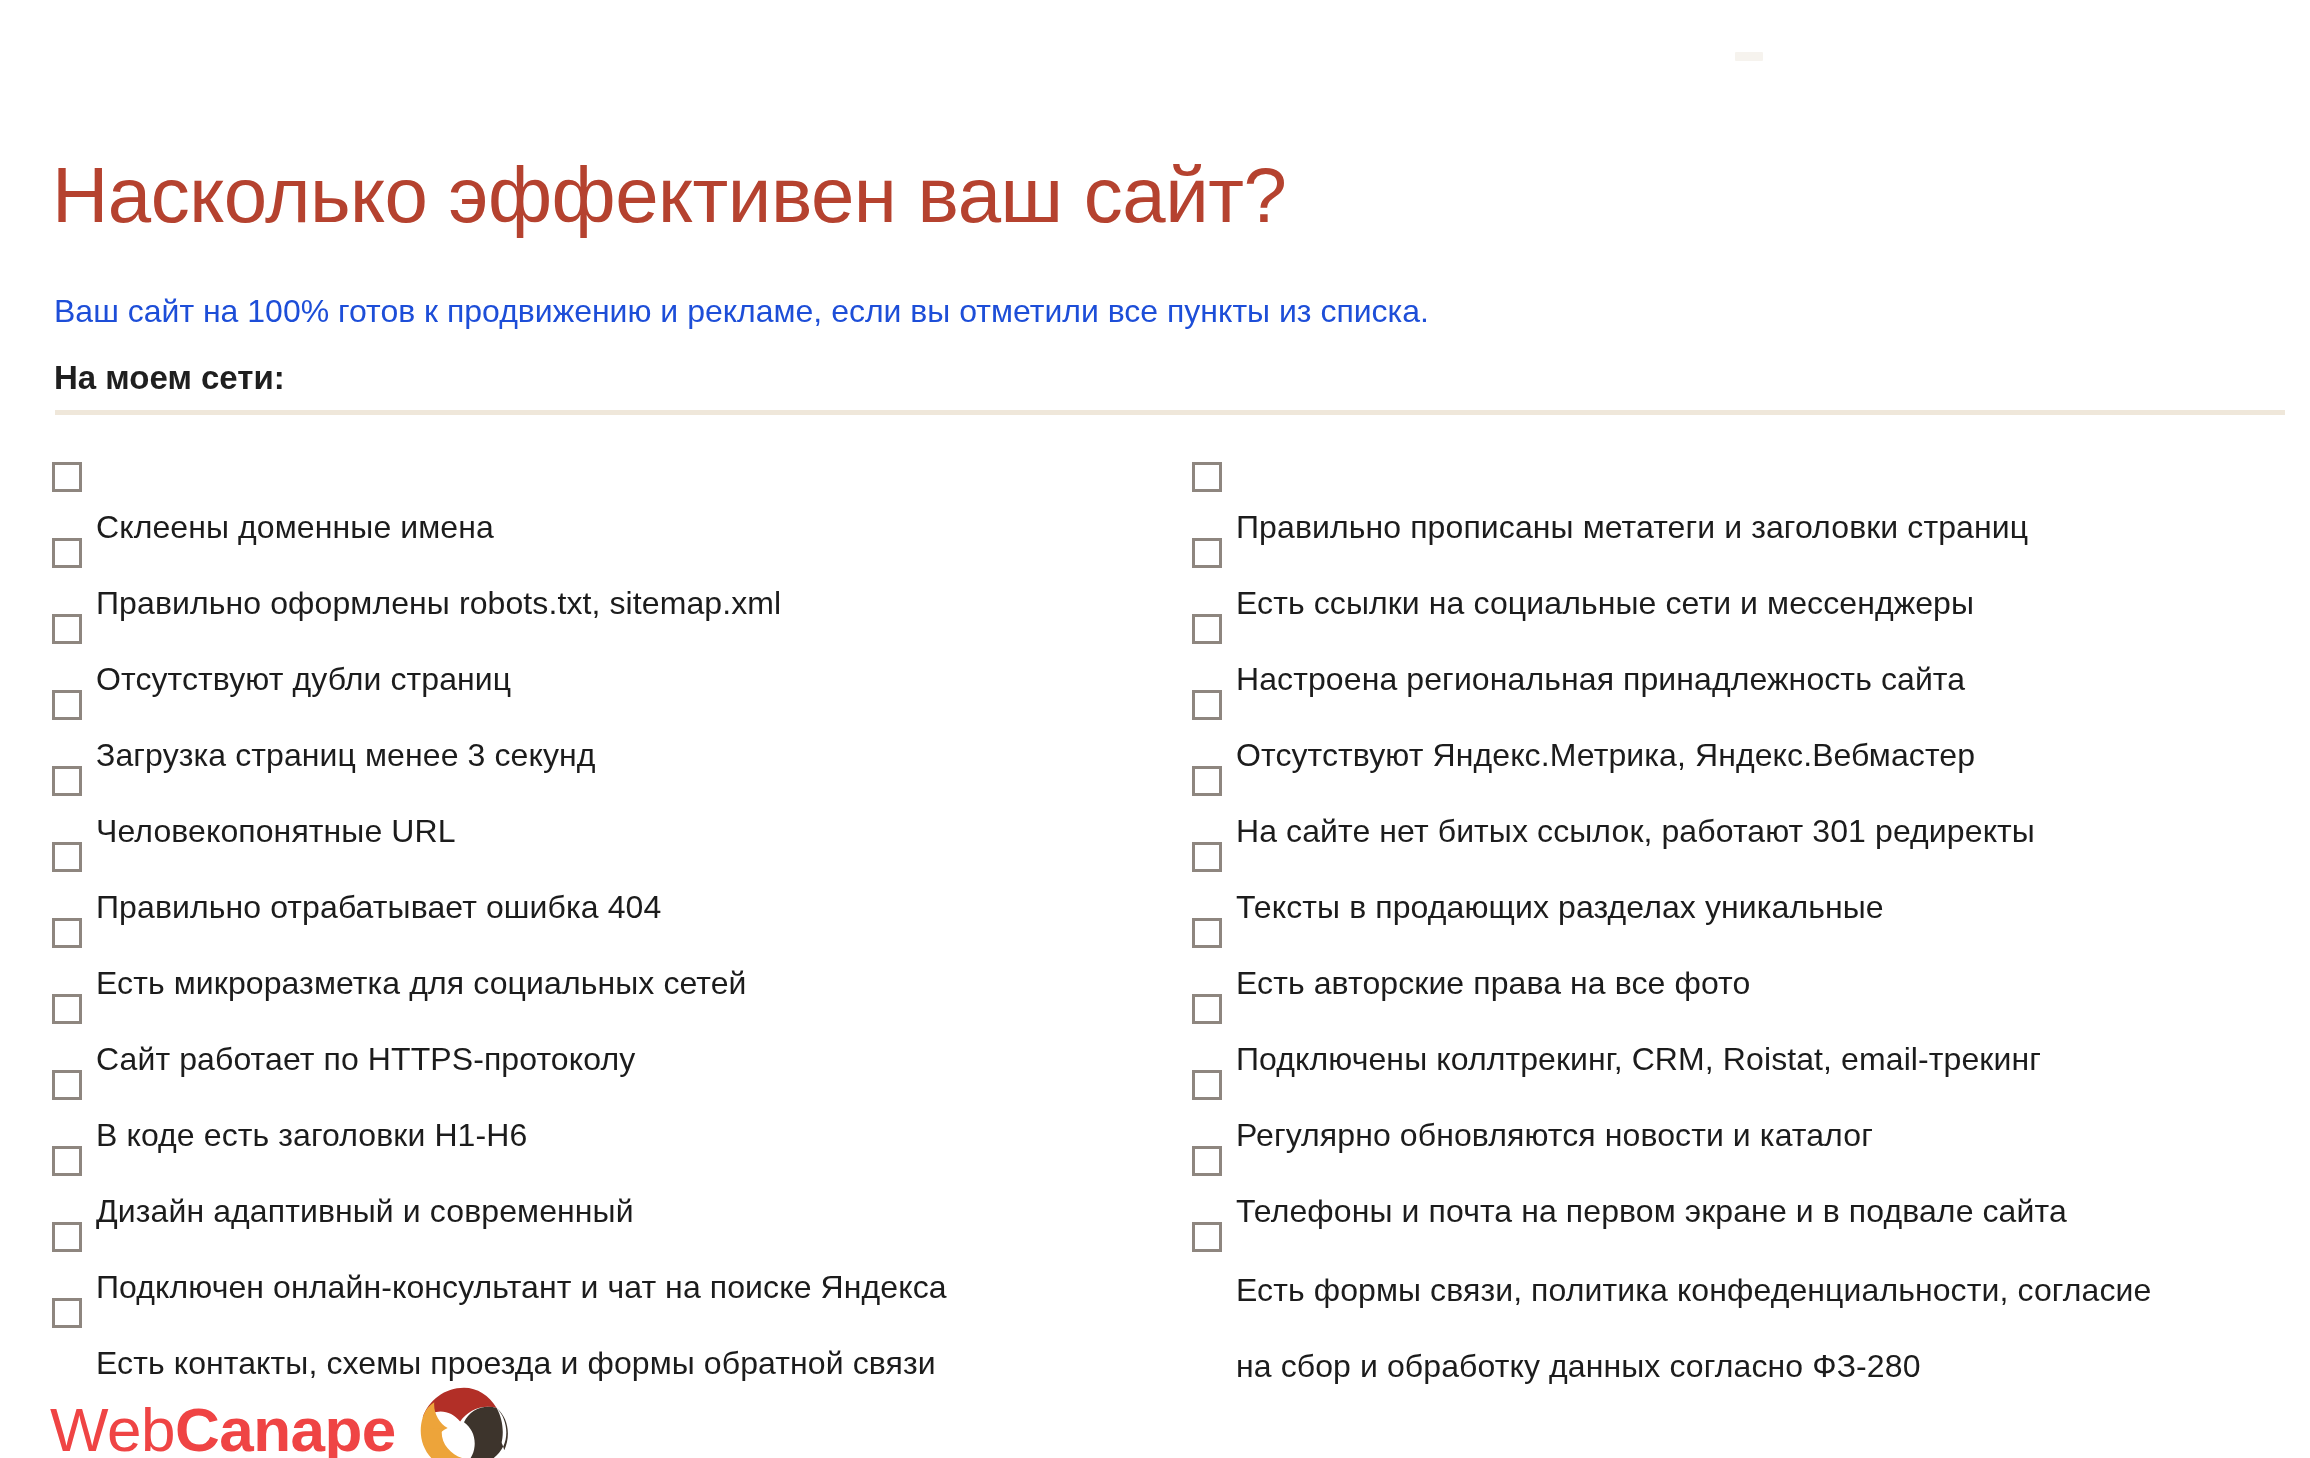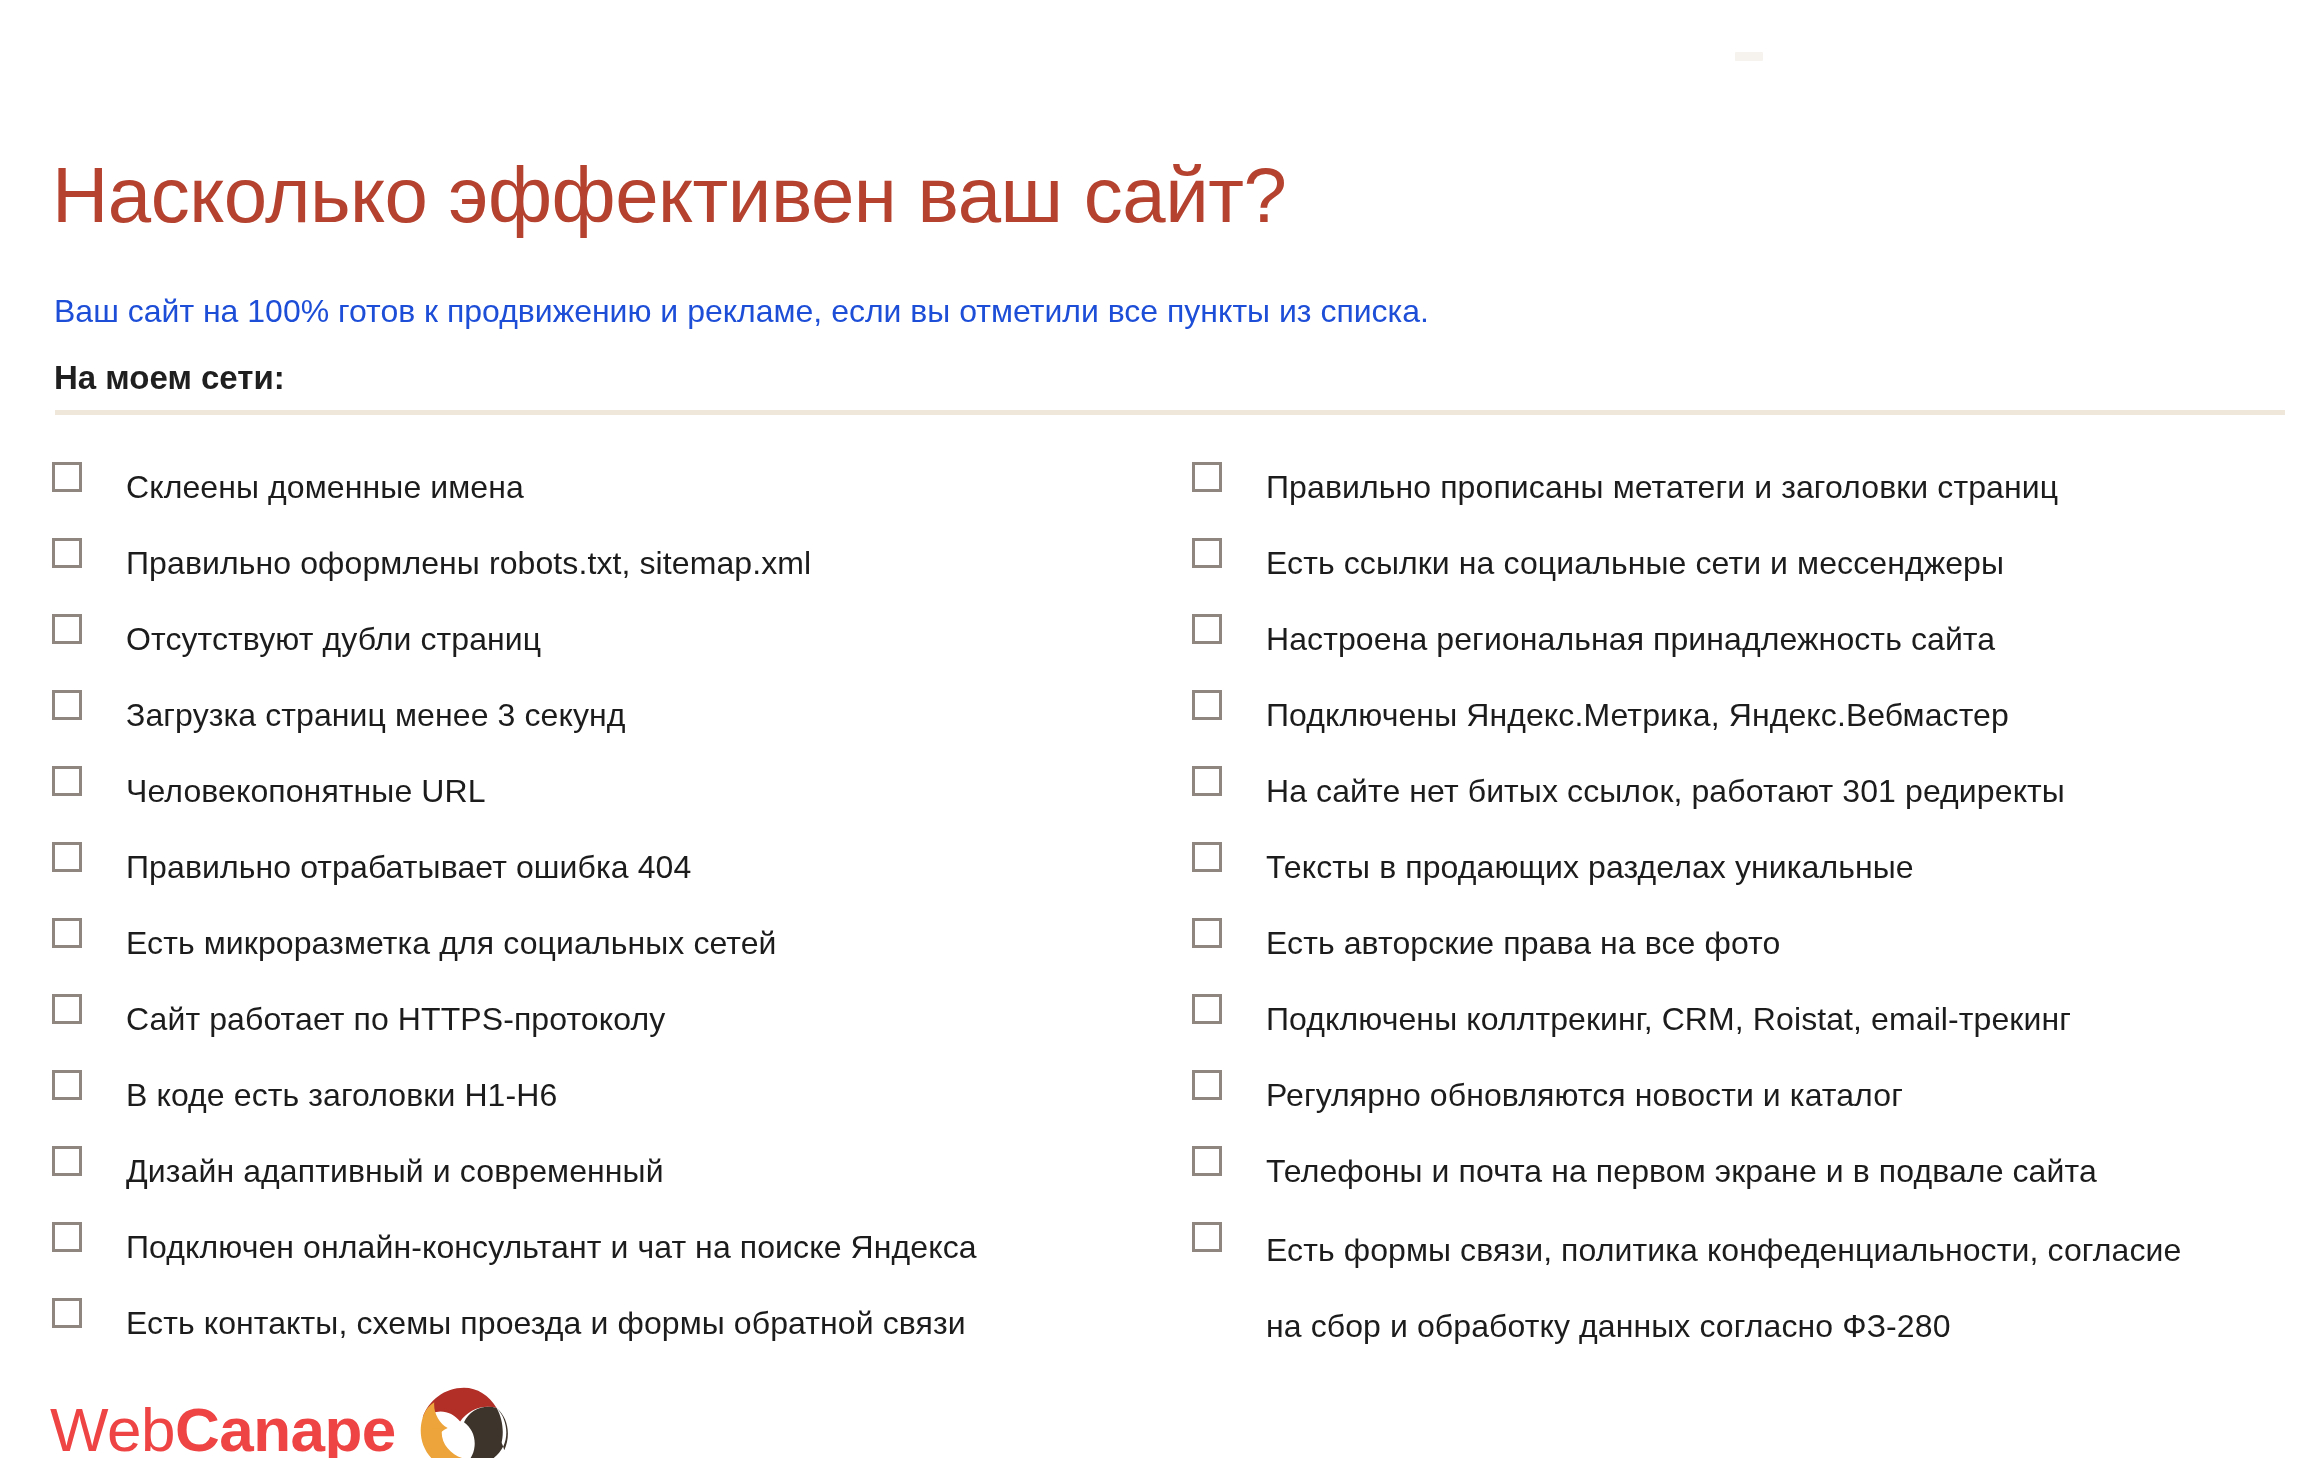--- a/index.html
+++ b/index.html
@@ -91,20 +91,21 @@
     top: 0;
   }
   .col-left  { left: 52px;   width: 1100px; }
   .col-right { left: 1192px; width: 1100px; }
 
   .check-item {
     display: flex;
     align-items: flex-start;
     height: 76px;
     box-sizing: border-box;
+    flex-direction: column;
   }
   .check-item.tall { height: 152px; }
 
   .checkbox {
     flex: 0 0 auto;
     width: 30px;
     height: 30px;
     margin-top: 10px;
     margin-right: 0;
     border: 3px solid #8e867f;
@@ -225,21 +226,21 @@
       <div class="check-item">
         <span class="checkbox"></span>
         <span class="check-label">Есть ссылки на социальные сети и мессенджеры</span>
       </div>
       <div class="check-item">
         <span class="checkbox"></span>
         <span class="check-label">Настроена региональная принадлежность сайта</span>
       </div>
       <div class="check-item">
         <span class="checkbox"></span>
-        <span class="check-label">Подключены Яндекс.Метрика,  Яндекс.Вебмастер</span>
+        <span class="check-label">Отсутствуют Яндекс.Метрика,  Яндекс.Вебмастер</span>
       </div>
       <div class="check-item">
         <span class="checkbox"></span>
         <span class="check-label">На сайте нет битых ссылок, работают 301 редиректы</span>
       </div>
       <div class="check-item">
         <span class="checkbox"></span>
         <span class="check-label">Тексты в продающих разделах уникальные</span>
       </div>
       <div class="check-item">

